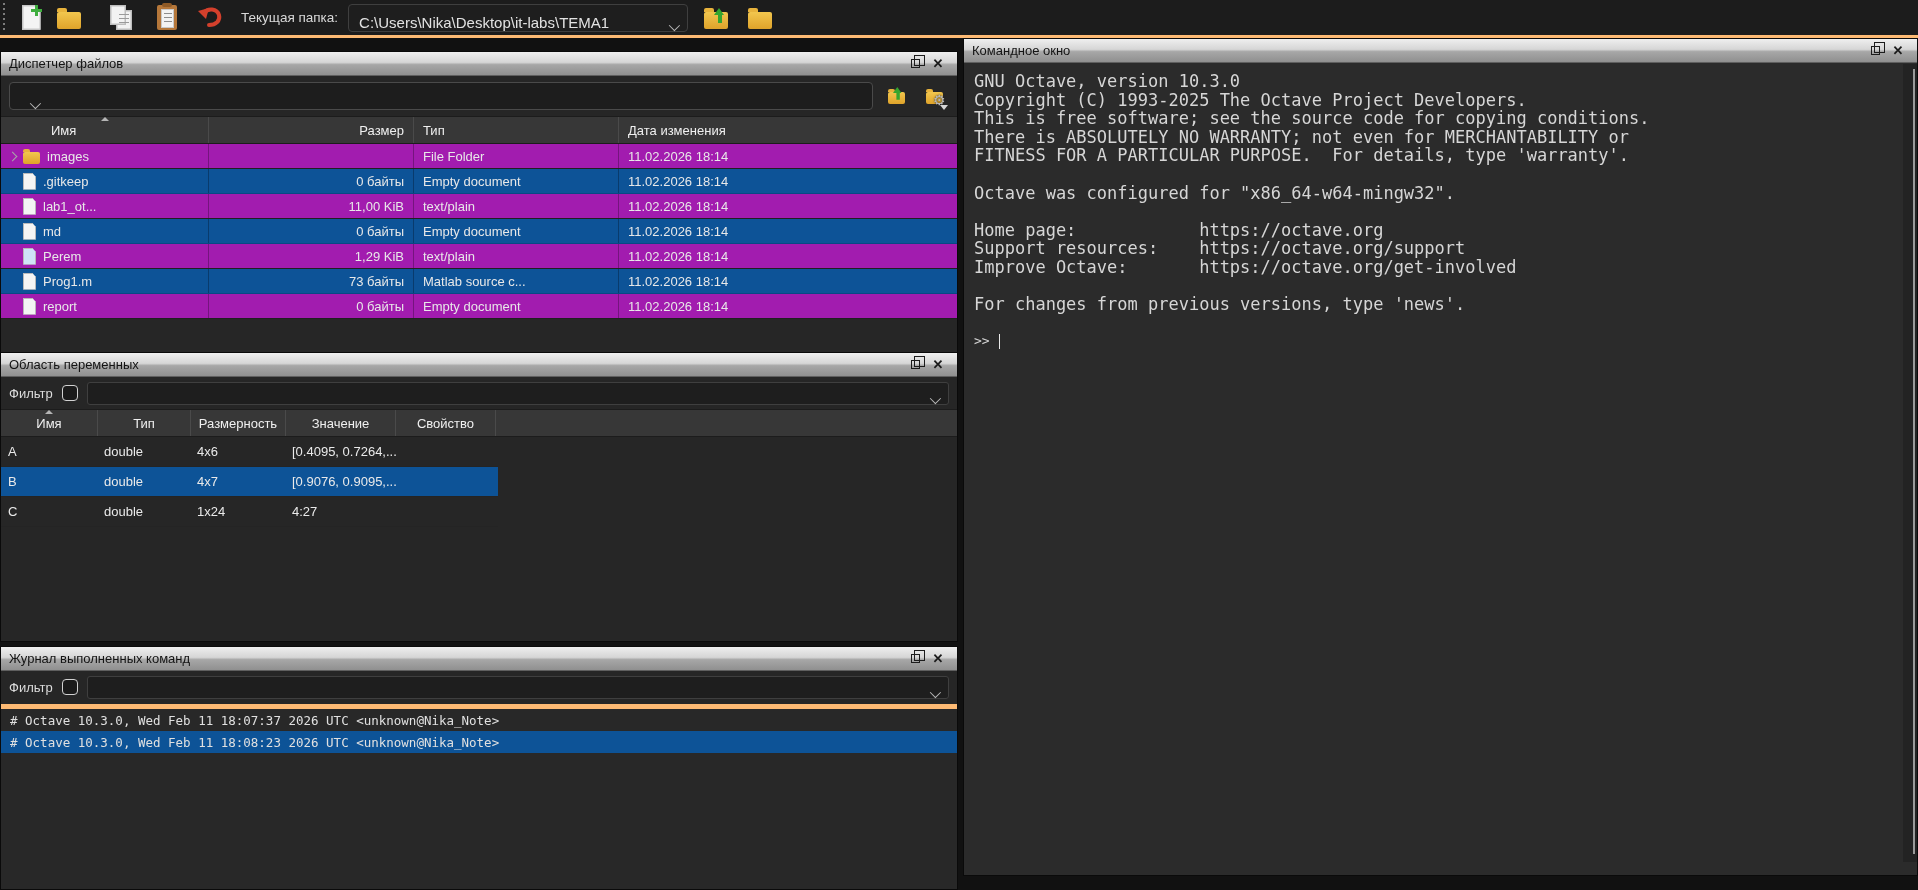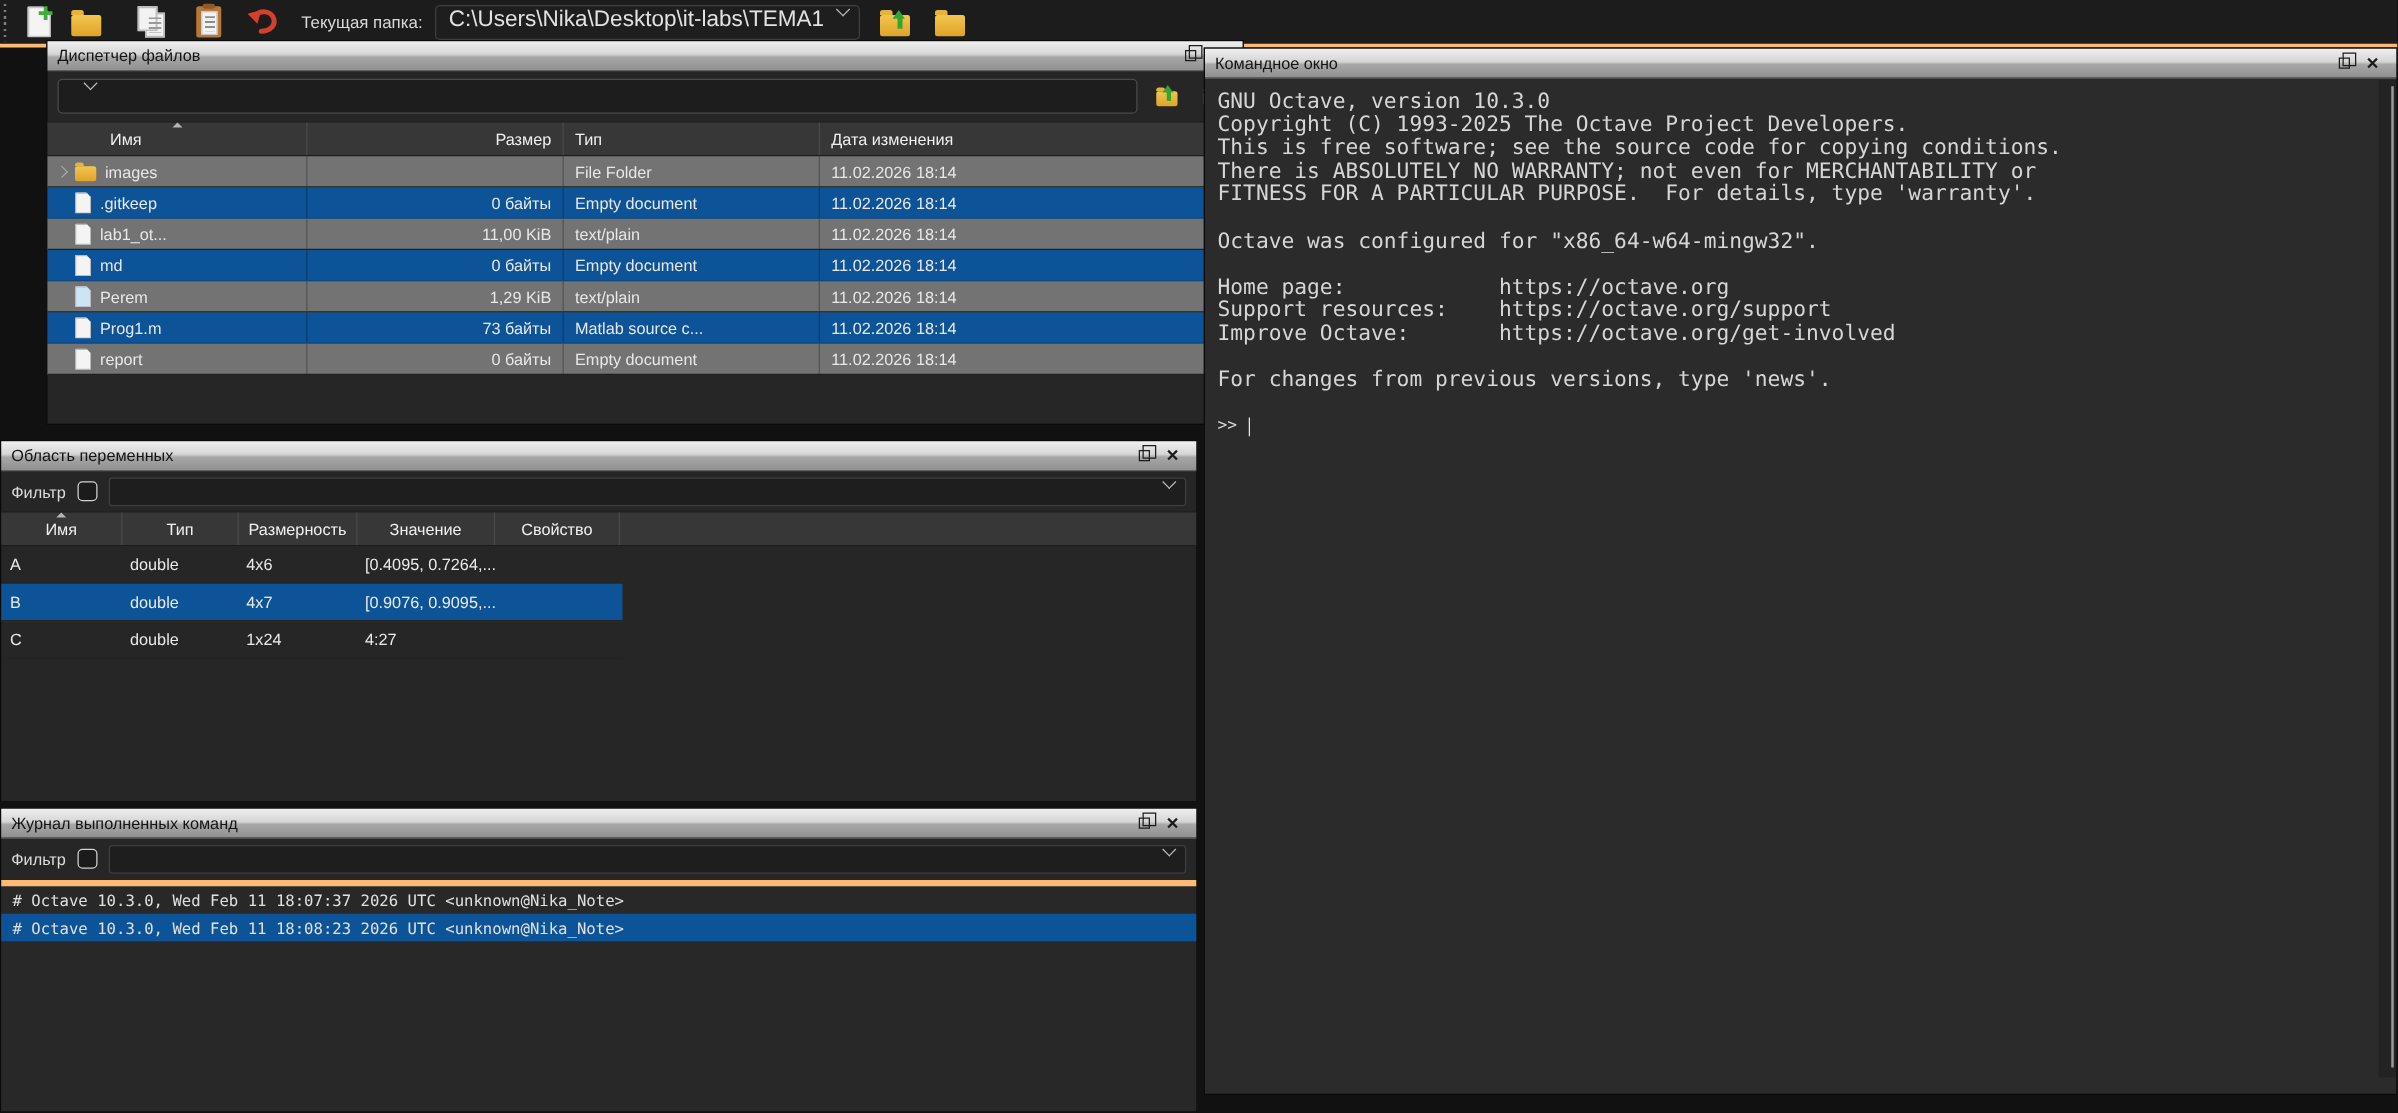--- a/index.html
+++ b/index.html
@@ -6,21 +6,21 @@
   html,body { width:1918px; height:890px; overflow:hidden; background:#111; }
   body { font-family:"Liberation Sans", sans-serif; position:relative; }
 
   
   .toolbar { position:absolute; left:0; top:0; width:1918px; height:38px; background:#1c1c1c; display:flex; align-items:center; border-bottom:3px solid #fdba74; }
   .drag-handle { width:5px; height:30px; margin-left:2px; margin-right:8px;
     background:repeating-linear-gradient(180deg,#7d7d7d 0 2px,transparent 2px 5px);
     background-size:2px 100%; background-repeat:no-repeat; background-position:1px 0; }
   .tbtn { width:32px; height:32px; display:flex; align-items:center; justify-content:center; margin-right:6px; border-radius:4px; position:relative; }
   .tlabel { color:#d9d9d9; font-size:13.5px; margin:0 10px 0 8px; }
-  .combo { height:28px; background:#1e1e1e; border:1px solid #3f3f3f; border-radius:4px; display:flex; align-items:flex-start; color:#e2e2e2; font-size:18px; padding:0 10px; position:relative; }
+  .combo { height:28px; background:#1e1e1e; border:1px solid #3f3f3f; border-radius:4px; display:flex; align-items:flex-end; color:#e2e2e2; font-size:15px; padding:0 10px; position:relative; }
   .combo .combo-text { flex:1; white-space:nowrap; overflow:hidden; }
   .chev { width:8px; height:8px; border-right:1.6px solid #b9b9b9; border-bottom:1.6px solid #b9b9b9; transform:rotate(45deg) translateY(-2px); margin-left:10px; flex:none; }
   .toolbar .combo { width:340px; }
 
   
   .page-ic { width:19px; height:25px; background:#f4f4f4; border-radius:1px; position:relative;
     clip-path:polygon(0 0,68% 0,100% 26%,100% 100%,0 100%); box-shadow:inset 0 0 0 1.5px #c7c7c7; }
   .page-ic.small { width:13px; height:17px; box-shadow:inset 0 0 0 1px #b9b9b9; }
   .page-ic.blue { background:#cfe3f7; }
   .plus-badge { position:absolute; right:-4px; top:-4px; width:11px; height:11px; }
@@ -50,33 +50,33 @@
   
   .panel { position:absolute; background:#262626; border:1px solid #0a0a0a; }
   .ptitle { height:24px; background:linear-gradient(180deg,#efefef 0%,#d6d6d6 45%,#a7a7a7 55%,#909090 100%); display:flex; align-items:center; padding:0 8px; border-bottom:1px solid #5f5f5f; }
   .ptitle .ttext { color:#141414; font-size:13px; flex:1; }
   .tb-btn { width:22px; height:18px; display:flex; align-items:center; justify-content:center; position:relative; }
   .undock-ic { position:relative; width:9px; height:9px; border:1.5px solid #1c1c1c; margin-right:2px; }
   .undock-ic::before { content:""; position:absolute; left:2.5px; top:-5px; width:9px; height:9px; border:1.5px solid #1c1c1c; border-left-width:1.5px; }
   .close-x { color:#1a1a1a; font-size:13px; font-weight:bold; line-height:1; }
 
   
-  #fm { left:0; top:32px; width:958px; height:308px;margin-left:37px; }
+  #fm { left:0; top:51px; width:958px; height:308px; }
   .pathrow { height:40px; display:flex; align-items:center; padding:0 8px; gap:8px; }
   .pathrow .combo { flex:1; height:28px; border-color:#4a4a4a; background:#1d1d1d; }
   .mini-btn { width:30px; height:26px; display:flex; align-items:center; justify-content:center; position:relative; }
   .thead { display:flex; height:28px; background:#373737; border-top:1px solid #1c1c1c; border-bottom:1px solid #1c1c1c; }
   .th { color:#f0f0f0; font-size:13px; display:flex; align-items:center; padding:0 9px; border-right:1px solid #4a4a4a; position:relative; }
   .caret-up { position:absolute; top:0px; left:50%; margin-left:-4px; border-left:4px solid transparent; border-right:4px solid transparent; border-bottom:4px solid #b5b5b5; }
   .f-name { width:208px; padding-left:50px; }
   .f-size { width:205px; justify-content:flex-end; }
   .f-type { width:205px; }
   .f-date { flex:1; border-right:none; }
   .flist { background:#292929; }
-  .frow { display:flex; height:25px; align-items:center; border-bottom:1px solid #202020; background:#737373; color:#e8e8e8; font-size:13px; }
+  .frow { display:flex; height:25px; align-items:center; border-bottom:1px solid #202020; background:#a21caf; color:#e8e8e8; font-size:13px; }
   .frow.sel { background:#0d5397; border-bottom-color:#0a4784; }
   .fc { height:100%; display:flex; align-items:center; padding:0 9px; border-right:1px solid rgba(0,0,0,0.28); overflow:hidden; white-space:nowrap; }
   .fc.c-name { width:208px; padding-left:6px; gap:7px; }
   .fc.c-size { width:205px; justify-content:flex-end; }
   .fc.c-type { width:205px; }
   .fc.c-date { flex:1; border-right:none; }
   .expander { width:7px; height:7px; border-right:1.6px solid #a8a8a8; border-bottom:1.6px solid #a8a8a8; transform:rotate(-45deg); visibility:hidden; flex:none; margin-left:2px; }
   .frow.has-exp .expander { visibility:visible; }
   .fi { flex:none; }
 

